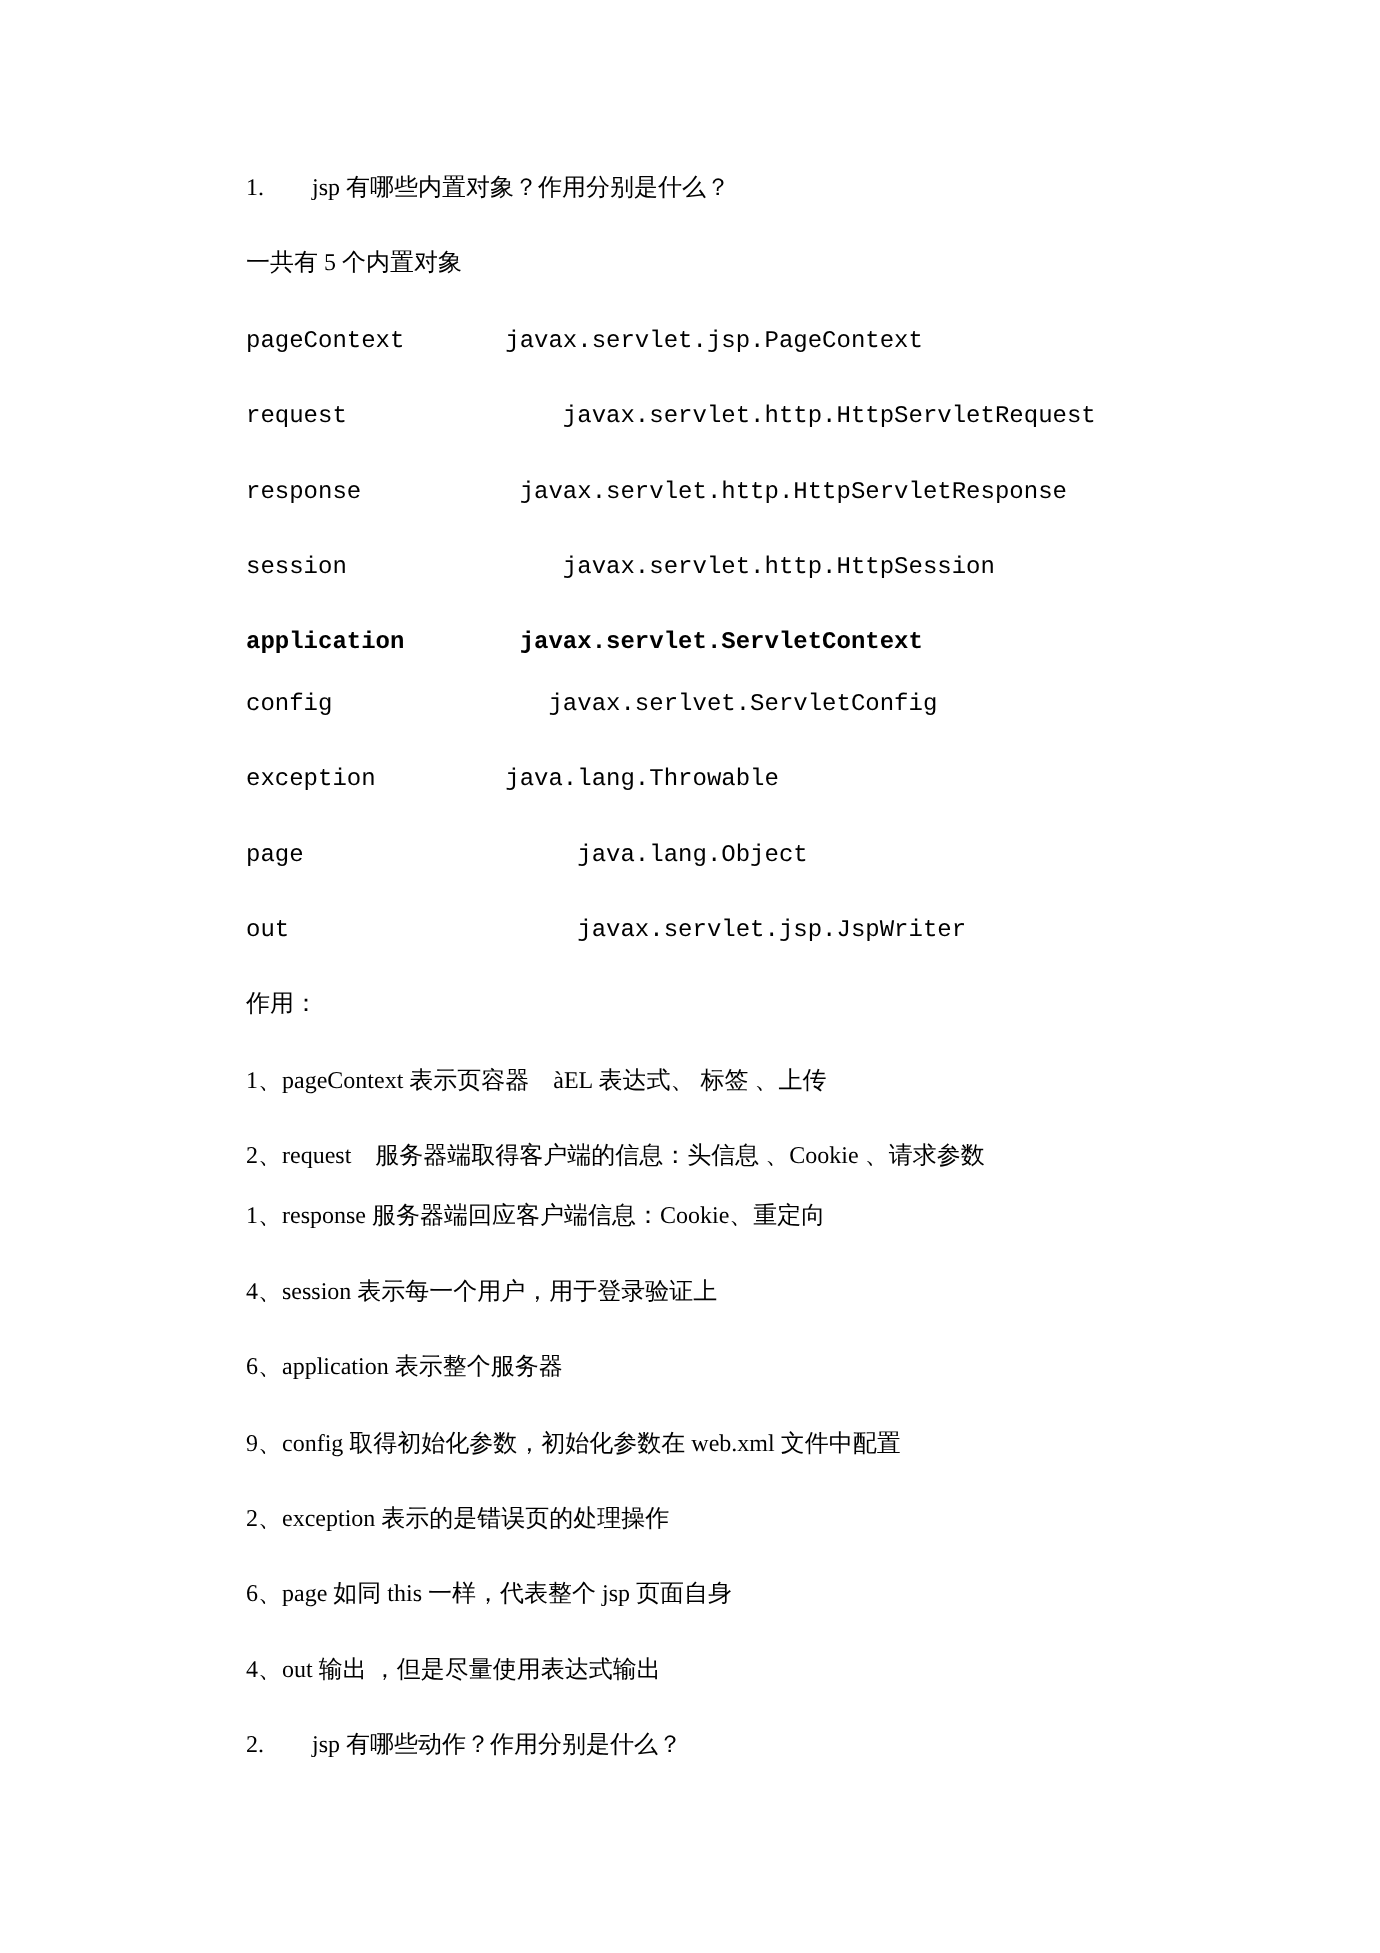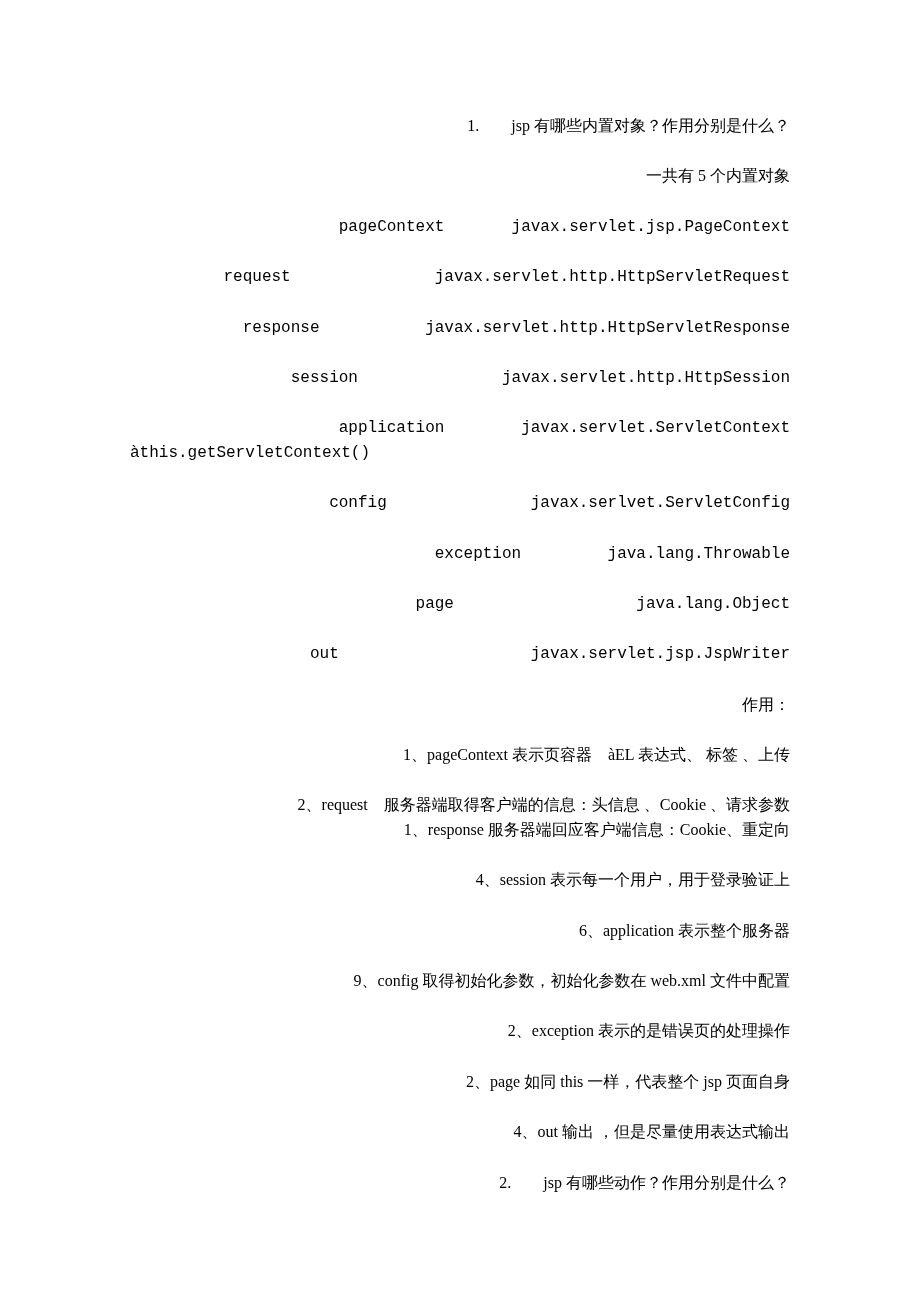--- a/index.html
+++ b/index.html
@@ -14,21 +14,20 @@
       color: #000000;
       width: 920px;
       height: 1302px;
       padding: 115px 130px 0 130px;
       line-height: 1.4;
     }
     .para {
       margin-bottom: 28px;
       text-indent: 34px;
       word-break: break-all;
-      text-align: right;
     }
     .monospace {
       font-family: "Courier New", monospace;
     }
     .mixed {
       font-family: "SimSun", "宋体", serif;
     }
     .wrap-line {
       text-indent: 0;
       margin-bottom: 28px;
@@ -43,47 +42,46 @@
 
 <div class="para monospace">pageContext&nbsp;&nbsp;&nbsp;&nbsp;&nbsp;&nbsp;&nbsp;javax.servlet.jsp.PageContext</div>
 
 <div class="para monospace">request&nbsp;&nbsp;&nbsp;&nbsp;&nbsp;&nbsp;&nbsp;&nbsp;&nbsp;&nbsp;&nbsp;&nbsp;&nbsp;&nbsp;&nbsp;javax.servlet.http.HttpServletRequest</div>
 
 <div class="para monospace">response&nbsp;&nbsp;&nbsp;&nbsp;&nbsp;&nbsp;&nbsp;&nbsp;&nbsp;&nbsp;&nbsp;javax.servlet.http.HttpServletResponse</div>
 
 <div class="para monospace">session&nbsp;&nbsp;&nbsp;&nbsp;&nbsp;&nbsp;&nbsp;&nbsp;&nbsp;&nbsp;&nbsp;&nbsp;&nbsp;&nbsp;&nbsp;javax.servlet.http.HttpSession</div>
 
 <div>
-  <div class="para monospace" style="margin-bottom:2px;">application&nbsp;&nbsp;&nbsp;&nbsp;&nbsp;&nbsp;&nbsp;&nbsp;javax.servlet.ServletContext</div>
-  <div class="wrap-line monospace">àthis.getServletContext()</div>
+  <div class="para monospace" style="margin-bottom:18px;font-weight:bold;">application&nbsp;&nbsp;&nbsp;&nbsp;&nbsp;&nbsp;&nbsp;&nbsp;javax.servlet.ServletContext</div>
 </div>
 
 <div class="para monospace">config&nbsp;&nbsp;&nbsp;&nbsp;&nbsp;&nbsp;&nbsp;&nbsp;&nbsp;&nbsp;&nbsp;&nbsp;&nbsp;&nbsp;&nbsp;javax.serlvet.ServletConfig</div>
 
 <div class="para monospace">exception&nbsp;&nbsp;&nbsp;&nbsp;&nbsp;&nbsp;&nbsp;&nbsp;&nbsp;java.lang.Throwable</div>
 
 <div class="para monospace">page&nbsp;&nbsp;&nbsp;&nbsp;&nbsp;&nbsp;&nbsp;&nbsp;&nbsp;&nbsp;&nbsp;&nbsp;&nbsp;&nbsp;&nbsp;&nbsp;&nbsp;&nbsp;&nbsp;java.lang.Object</div>
 
 <div class="para monospace">out&nbsp;&nbsp;&nbsp;&nbsp;&nbsp;&nbsp;&nbsp;&nbsp;&nbsp;&nbsp;&nbsp;&nbsp;&nbsp;&nbsp;&nbsp;&nbsp;&nbsp;&nbsp;&nbsp;&nbsp;javax.servlet.jsp.JspWriter</div>
 
 <div class="para">作用：</div>
 
 <div class="para mixed">1、pageContext 表示页容器&nbsp;&nbsp;&nbsp;&nbsp;àEL 表达式、&nbsp;标签&nbsp;、上传</div>
 
 <div>
-  <div class="para mixed" style="margin-bottom:2px;">2、request&nbsp;&nbsp;&nbsp;&nbsp;服务器端取得客户端的信息：头信息 、Cookie 、请求参数</div>
+  <div class="para mixed" style="margin-bottom:18px;">2、request&nbsp;&nbsp;&nbsp;&nbsp;服务器端取得客户端的信息：头信息 、Cookie 、请求参数</div>
 </div>
 
 <div class="para mixed">1、response 服务器端回应客户端信息：Cookie、重定向</div>
 
 <div class="para mixed">4、session 表示每一个用户，用于登录验证上</div>
 
 <div class="para mixed">6、application 表示整个服务器</div>
 
 <div class="para mixed">9、config 取得初始化参数，初始化参数在 web.xml 文件中配置</div>
 
 <div class="para mixed">2、exception 表示的是错误页的处理操作</div>
 
-<div class="para mixed">2、page 如同 this 一样，代表整个 jsp 页面自身</div>
+<div class="para mixed">6、page 如同 this 一样，代表整个 jsp 页面自身</div>
 
 <div class="para mixed">4、out 输出 ，但是尽量使用表达式输出</div>
 
 <div class="para mixed">2.&nbsp;&nbsp;&nbsp;&nbsp;&nbsp;&nbsp;&nbsp;&nbsp;jsp 有哪些动作？作用分别是什么？</div>
 
 </body></html>

